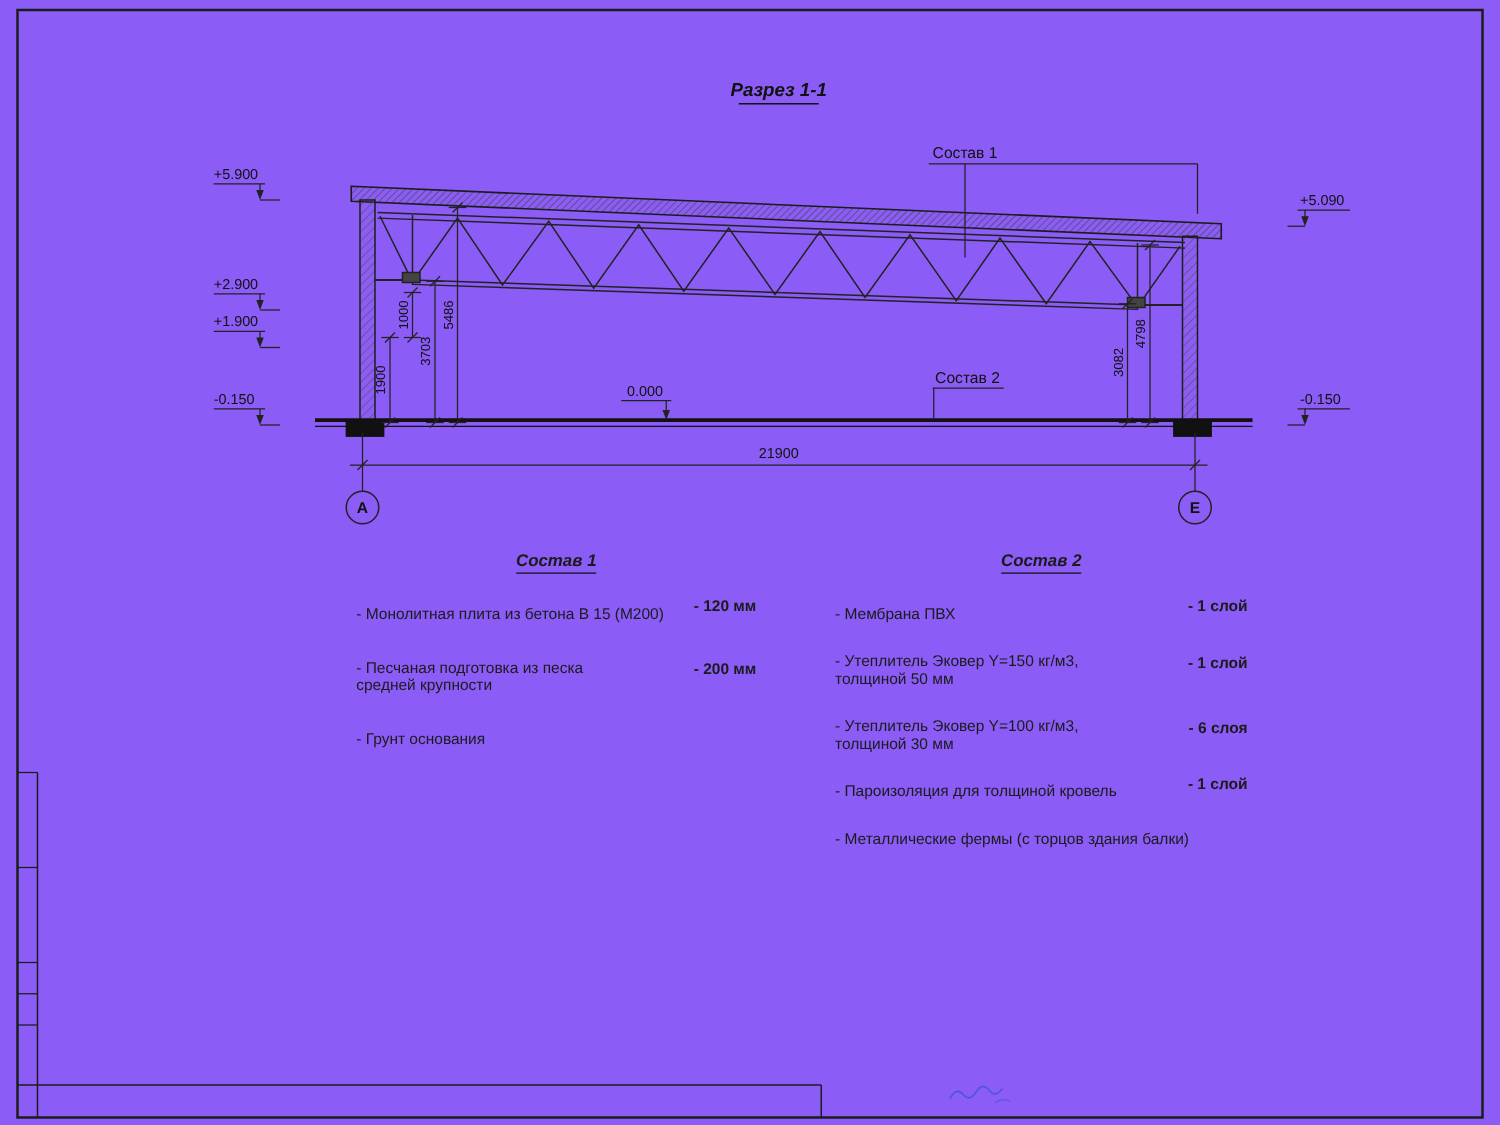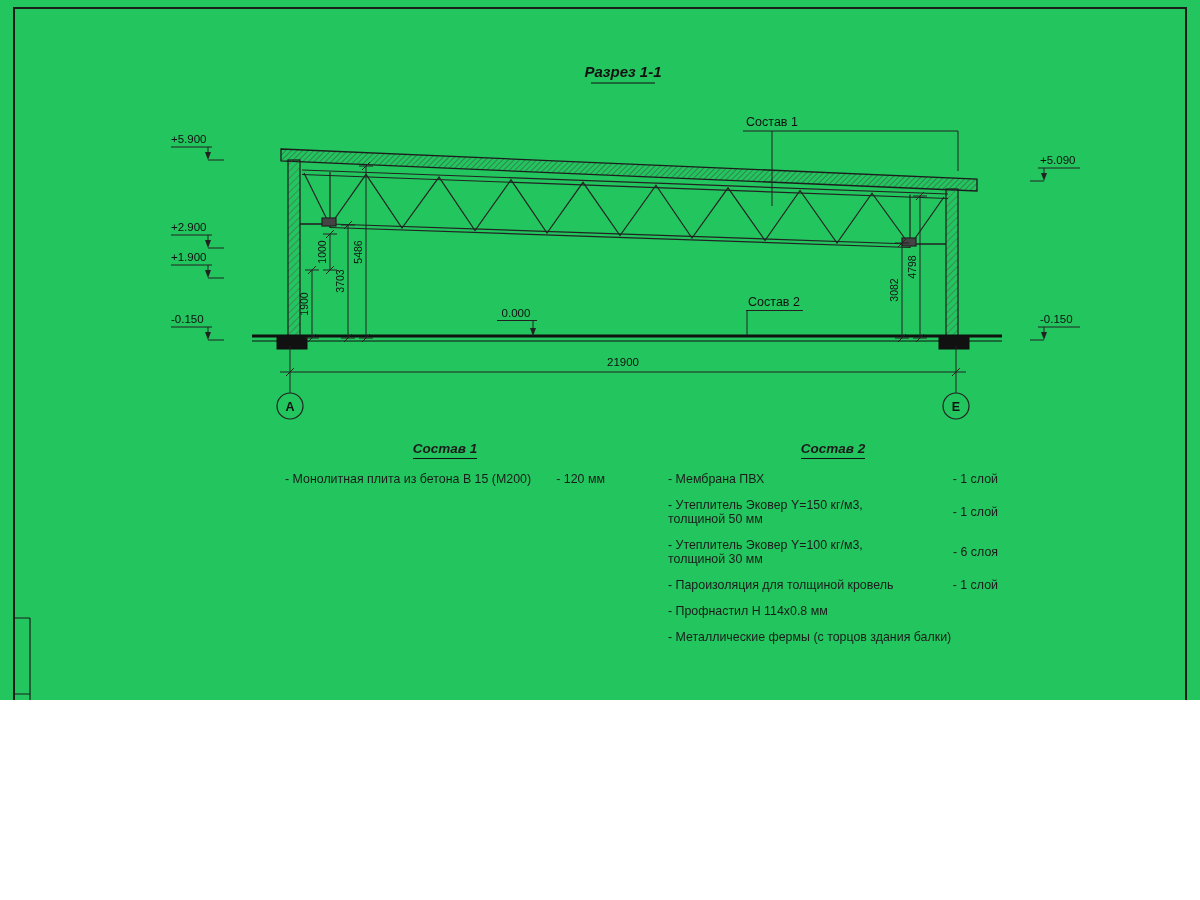--- a/index.html
+++ b/index.html
@@ -1,32 +1,32 @@
 <!DOCTYPE html>
 <html><head>
 <meta charset="utf-8">
 <style>
   html,body{margin:0;padding:0;background:#ffffff;}
-  .sheet{position:relative;width:1200px;height:700px;background:#22c55e;overflow:hidden;
+  .sheet{position:relative;width:1200px;height:900px;background:#8b5cf6;overflow:hidden;
          font-family:"Liberation Sans",sans-serif;color:#1b1b1b;}
   svg{position:absolute;left:0;top:0;}
   svg text{font-family:"Liberation Sans",sans-serif;fill:#111;}
   .dim{font-size:10.5px;}
   .lvl{font-size:11.5px;}
   .axisltr{font-size:12.5px;font-weight:bold;}
   .callout{font-size:12.5px;}
   .sheet-title{font-size:15px;font-style:italic;font-weight:bold;}
   .comp{position:absolute;font-size:12.4px;line-height:14px;}
   .comp-heading{text-align:center;margin-bottom:16px;}
   .comp-heading .hd{font-style:italic;font-weight:700;font-size:13.5px;
                     border-bottom:1.2px solid #111;padding-bottom:2px;}
   .comp-row{display:flex;align-items:center;margin-bottom:17px;}
   .comp2 .comp-row{margin-bottom:12px;}
-  .comp-text{flex:1;white-space:pre-line;}
-  .comp-val{white-space:nowrap;text-align:right;padding-left:8px;}
+  .comp-text{flex:1;white-space:pre-line;margin-top:12px;}
+  .comp-val{white-space:nowrap;text-align:right;padding-left:8px;font-weight:bold;}
 </style>
 </head>
 <body>
 
 <div class="sheet">
 
 <svg width="1200" height="900" viewBox="0 0 1200 900">
   <defs>
     <pattern id="hatchRoof" patternUnits="userSpaceOnUse" width="4" height="4" patternTransform="rotate(45)">
       <line x1="0" y1="0" x2="0" y2="4" stroke="#444" stroke-width="1"></line>
@@ -228,20 +228,29 @@
 </svg>
 
 <div class="comp comp1" style="left:285px;top:442px;width:320px;">
   <div class="comp-heading">
     <span class="hd">Состав 1</span>
   </div>
   <div class="comp-row">
     <div class="comp-text">- Монолитная плита из бетона В 15 (М200)</div>
     <div class="comp-val">- 120 мм</div>
   </div>
+  <div class="comp-row">
+    <div class="comp-text">- Песчаная подготовка из песка
+средней крупности</div>
+    <div class="comp-val">- 200 мм</div>
+  </div>
+  <div class="comp-row">
+    <div class="comp-text">- Грунт основания</div>
+    <div class="comp-val"></div>
+  </div>
 </div>
 
 <div class="comp comp2" style="left:668px;top:442px;width:330px;">
   <div class="comp-heading">
     <span class="hd">Состав 2</span>
   </div>
   <div class="comp-row">
     <div class="comp-text">- Мембрана ПВХ</div>
     <div class="comp-val">- 1 слой</div>
   </div>
@@ -253,22 +262,18 @@
   <div class="comp-row">
     <div class="comp-text">- Утеплитель Эковер Y=100 кг/м3,
 толщиной 30 мм</div>
     <div class="comp-val">- 6 слоя</div>
   </div>
   <div class="comp-row">
     <div class="comp-text">- Пароизоляция для толщиной кровель</div>
     <div class="comp-val">- 1 слой</div>
   </div>
   <div class="comp-row">
-    <div class="comp-text">- Профнастил Н 114х0.8 мм</div>
-    <div class="comp-val"></div>
-  </div>
-  <div class="comp-row">
     <div class="comp-text">- Металлические фермы (с торцов здания балки)</div>
     <div class="comp-val"></div>
   </div>
 </div>
 
 </div>
 
 </body></html>

